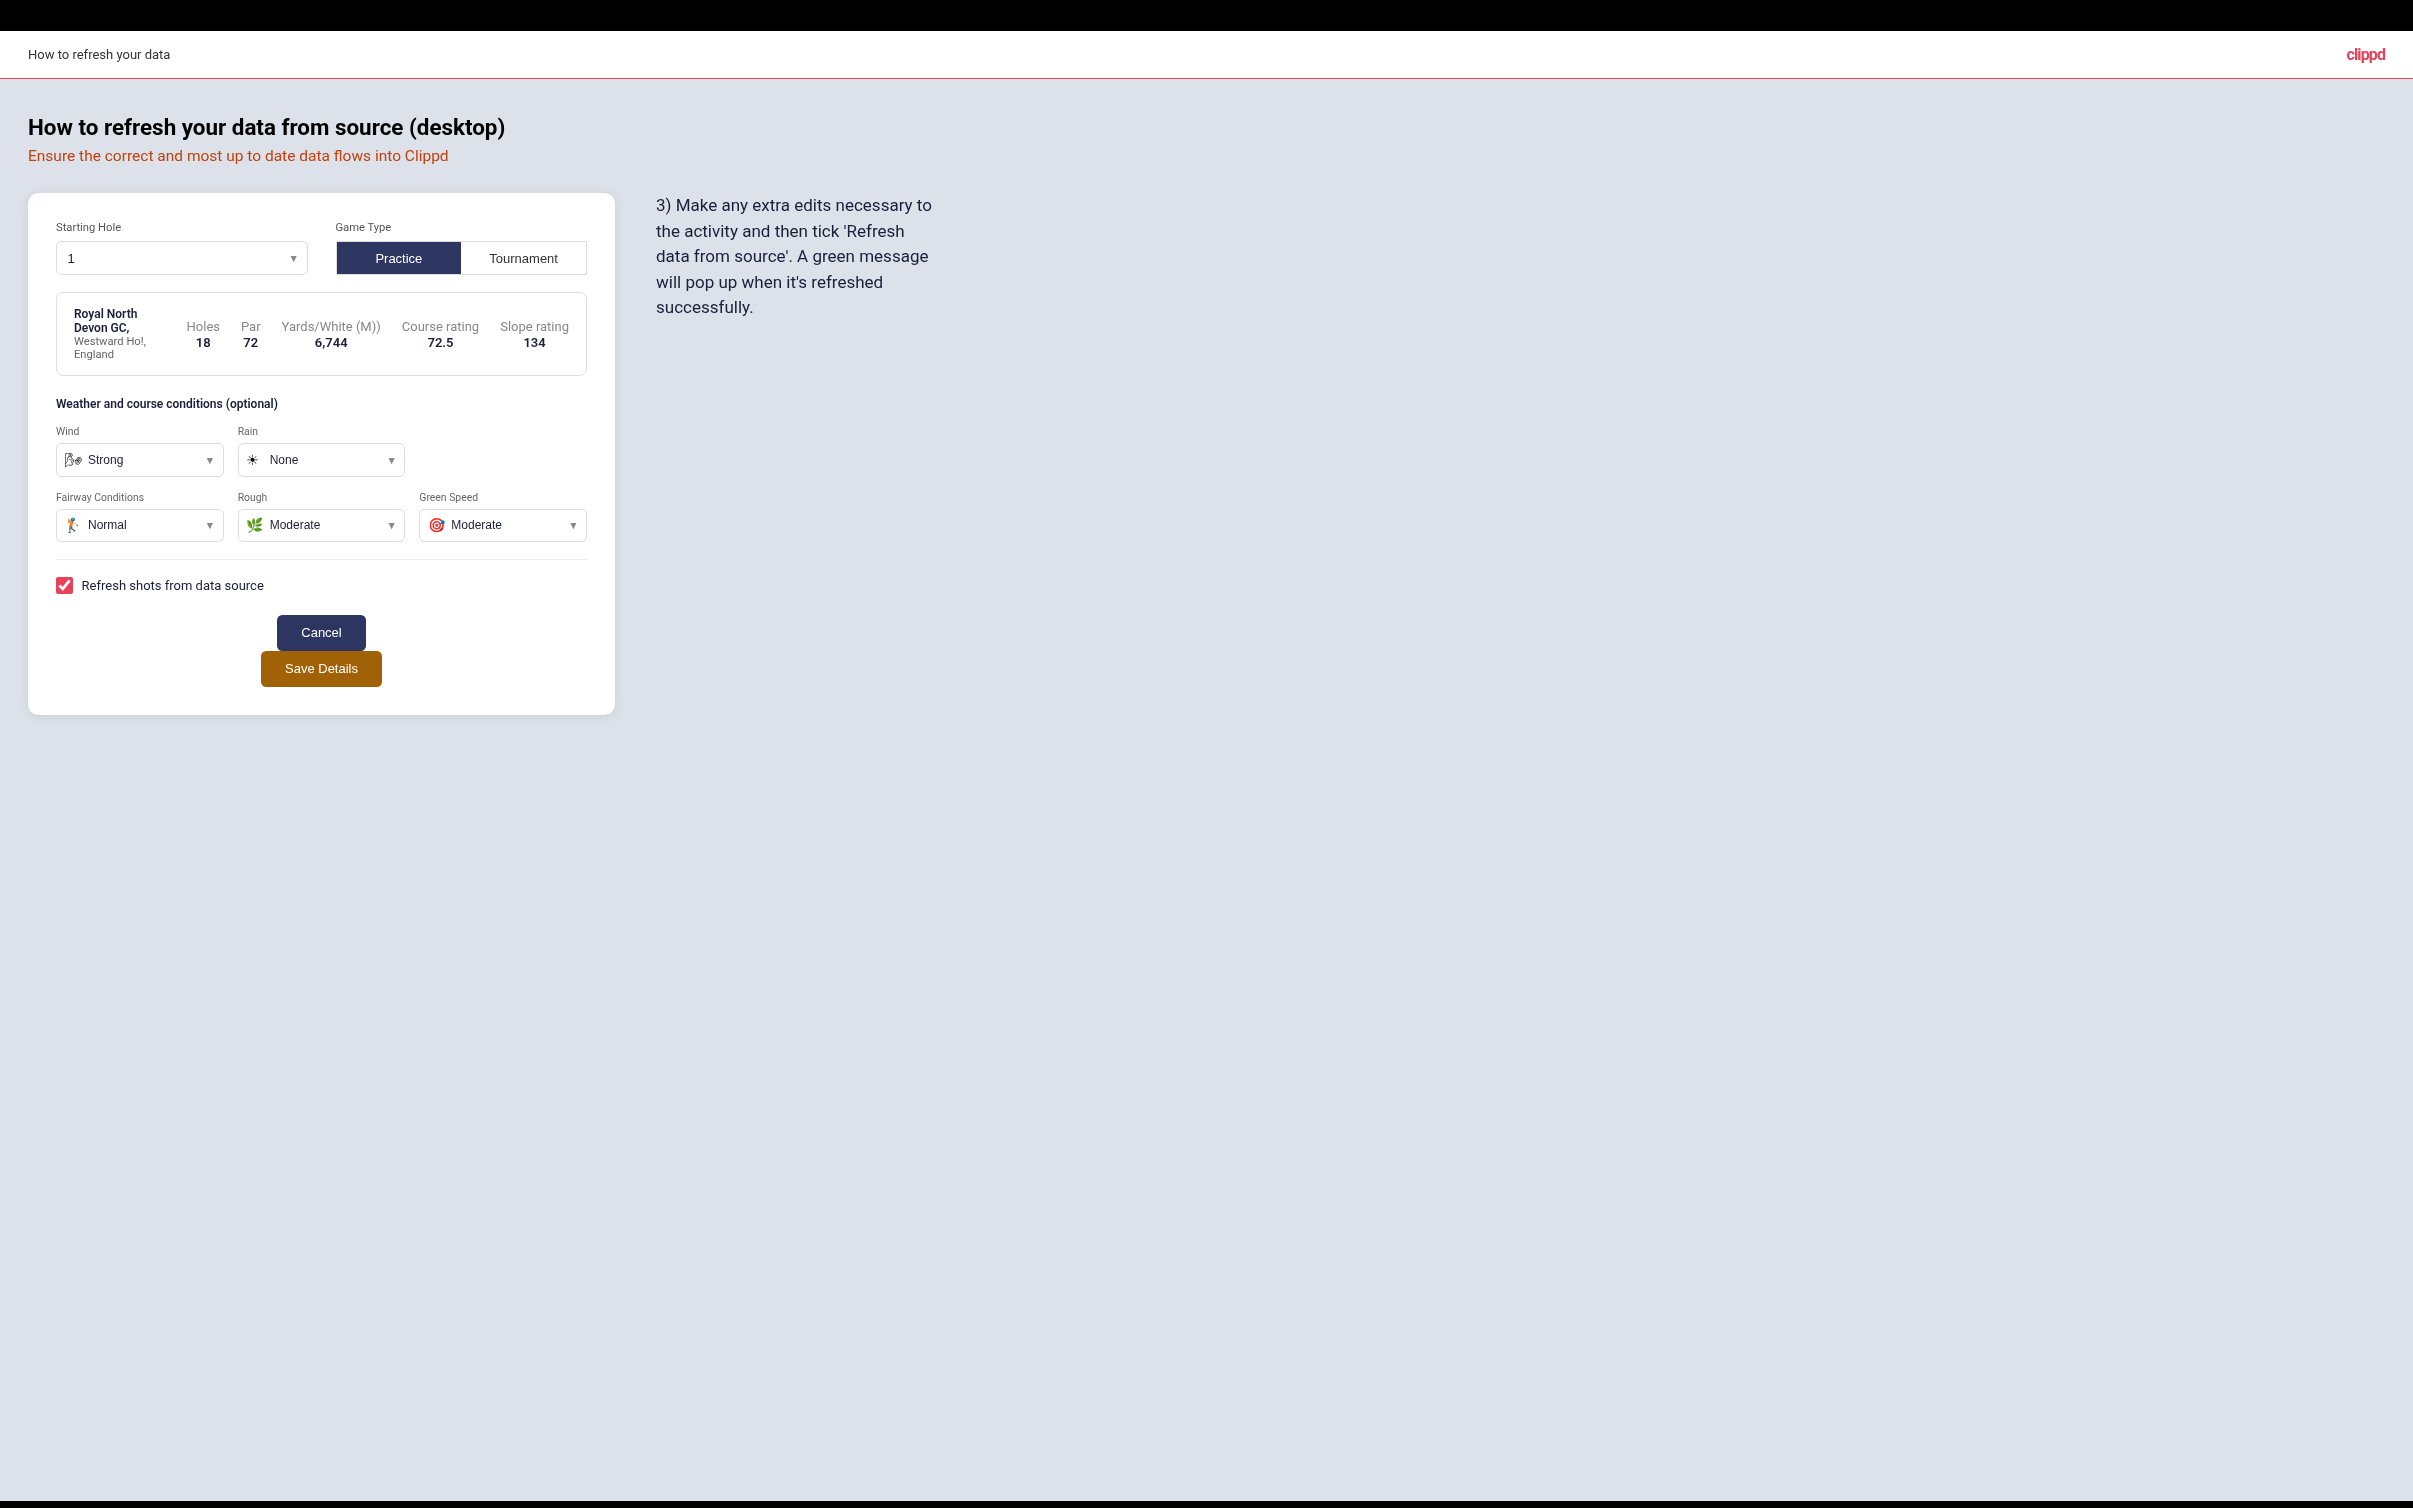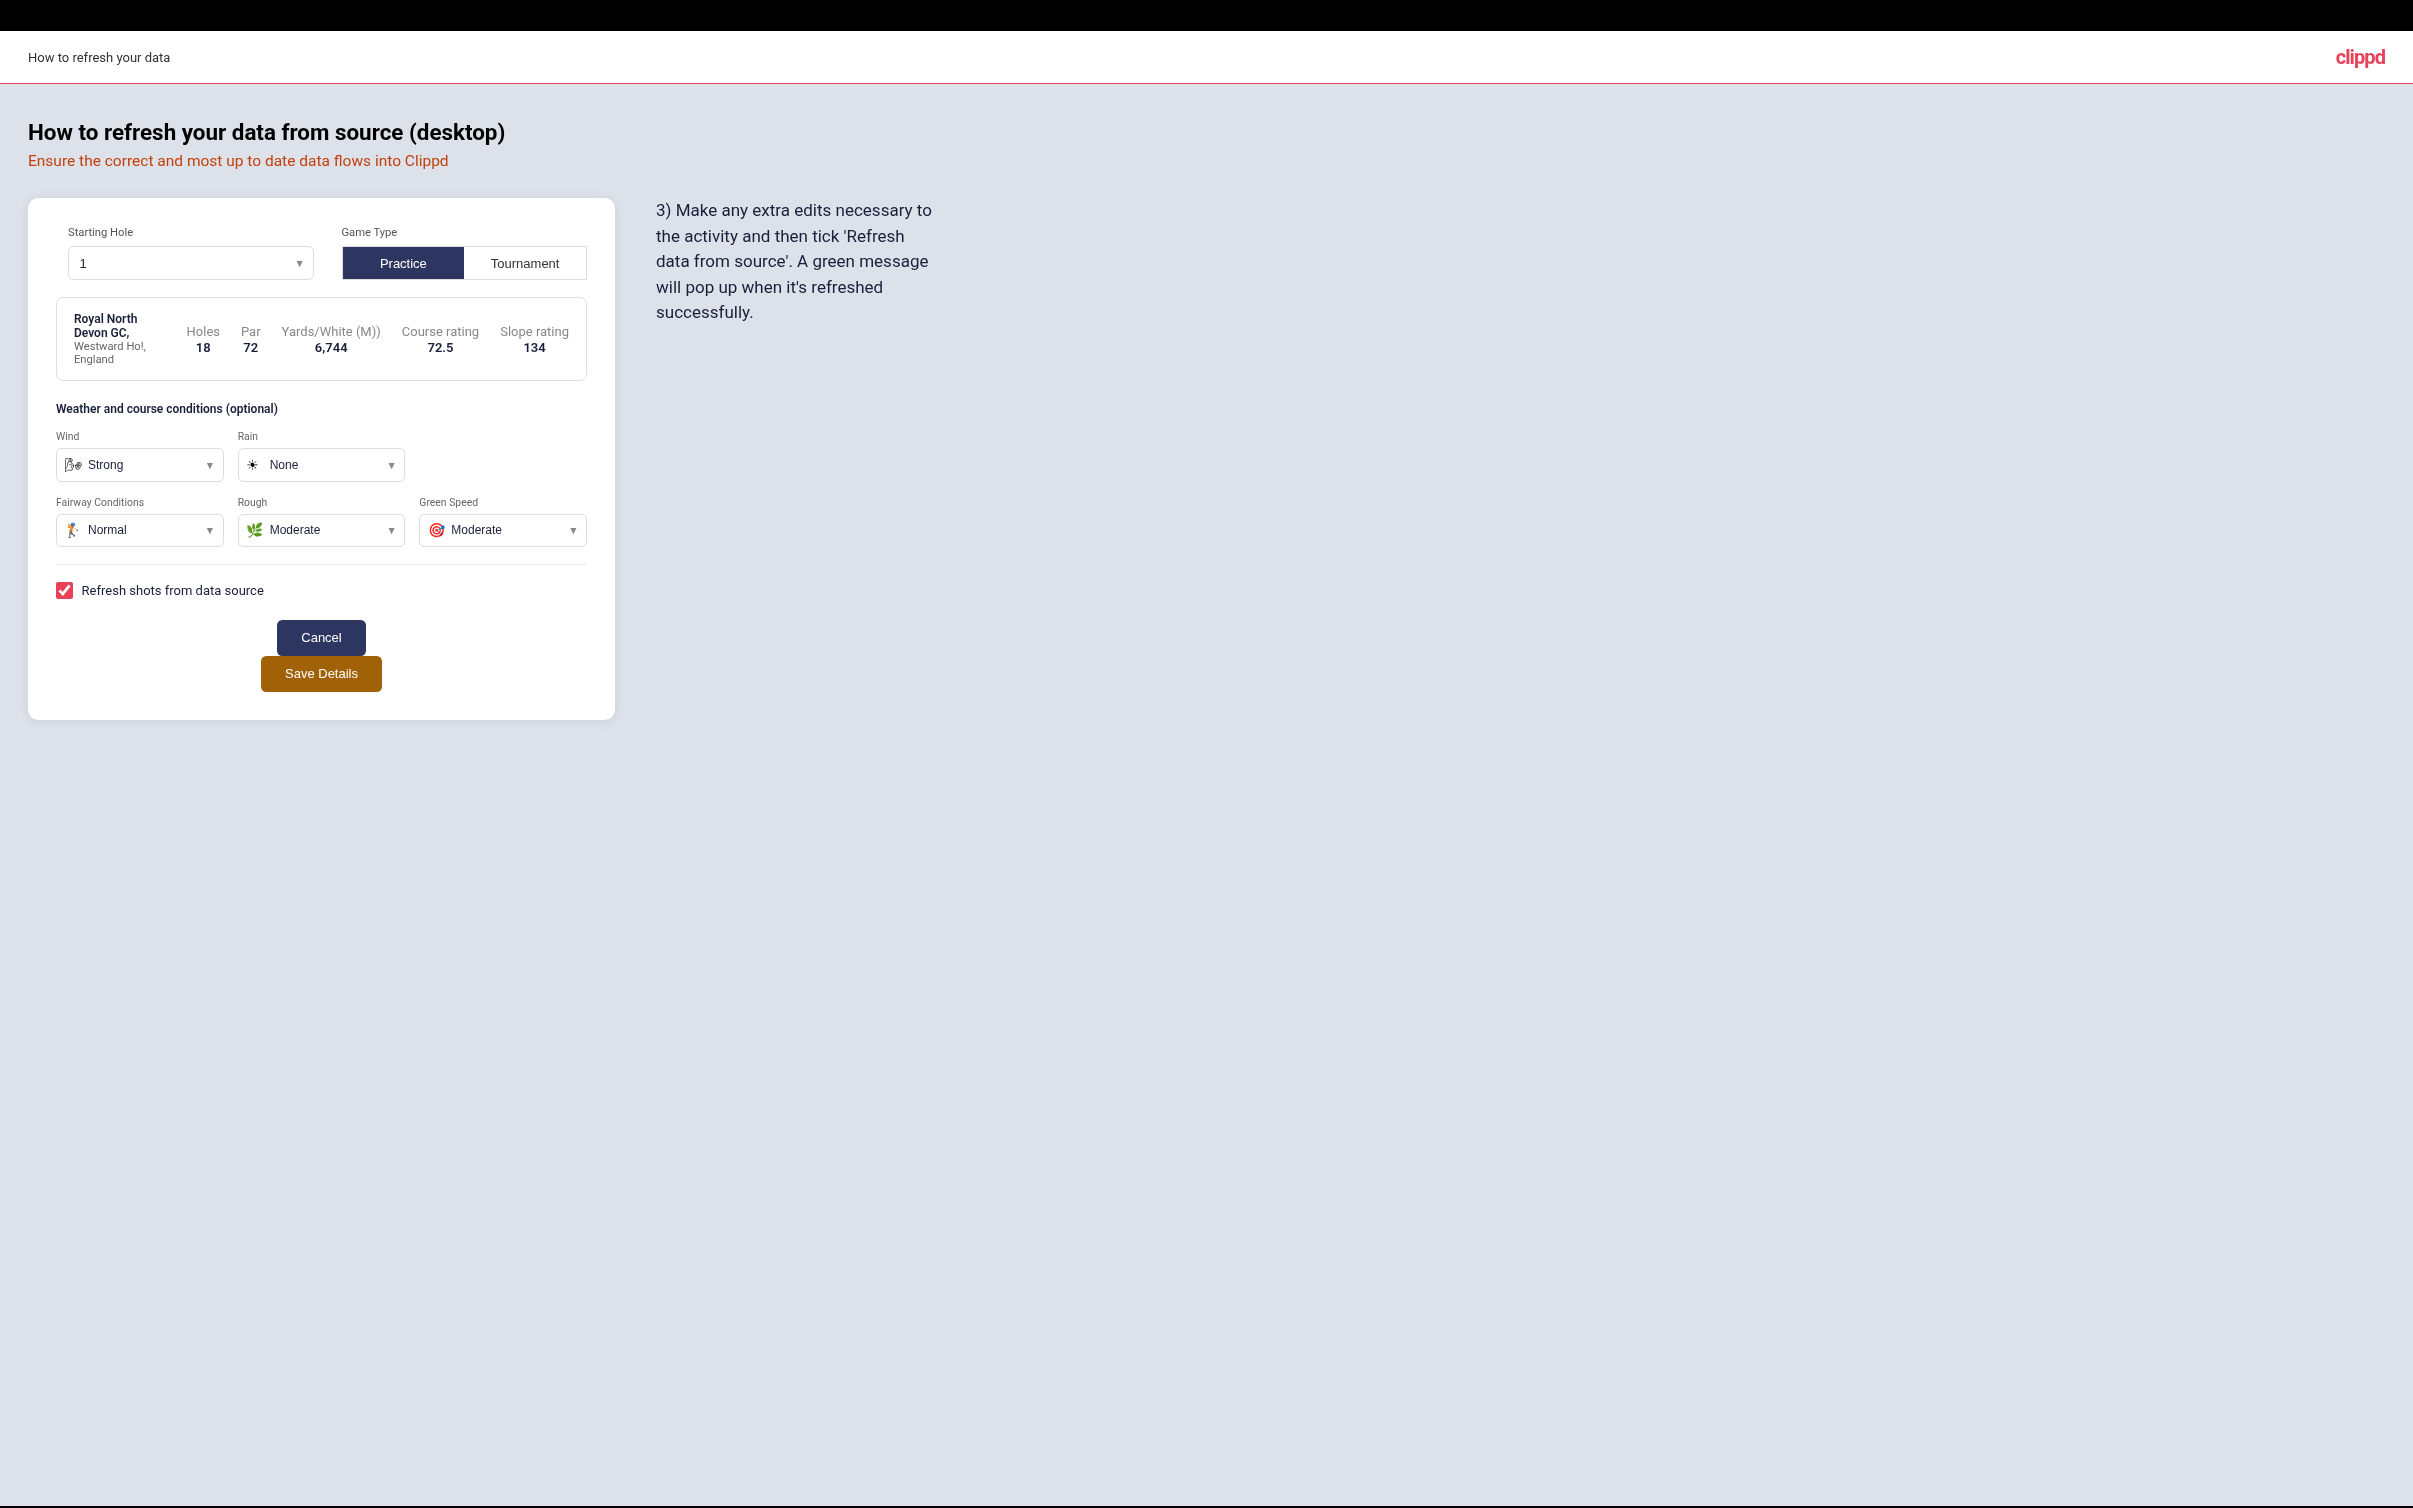--- a/index.html
+++ b/index.html
@@ -18,21 +18,21 @@
       display: flex;
       align-items: center;
       justify-content: space-between;
       border-bottom: 1.7px solid #e8425a;
     }
     .header-title {
       font-size: 13px;
       color: #333;
     }
     .logo {
-      font-size: 20px;
+      font-size: 16px;
       font-weight: 700;
       color: #e8425a;
       letter-spacing: -0.9px;
     }
     .main-content {
       background: #dde2ea;
       min-height: calc(100vh - 86px);
       padding: 35px 28px 35px 28px;
     }
     .page-heading {
@@ -57,21 +57,20 @@
       border-radius: 10.4px;
       padding: 28px;
       width: 587px;
       min-width: 518px;
       box-shadow: 0 1.7px 10.4px rgba(0,0,0,0.08);
     }
     .form-row {
       display: flex;
       gap: 28px;
       margin-bottom: 17px;
-      margin-left: 12px;
     }
     .form-group {
       flex: 1;
     }
     .form-label {
       font-size: 11.2px;
       color: #555;
       margin-bottom: 7px;
       display: block;
     }

